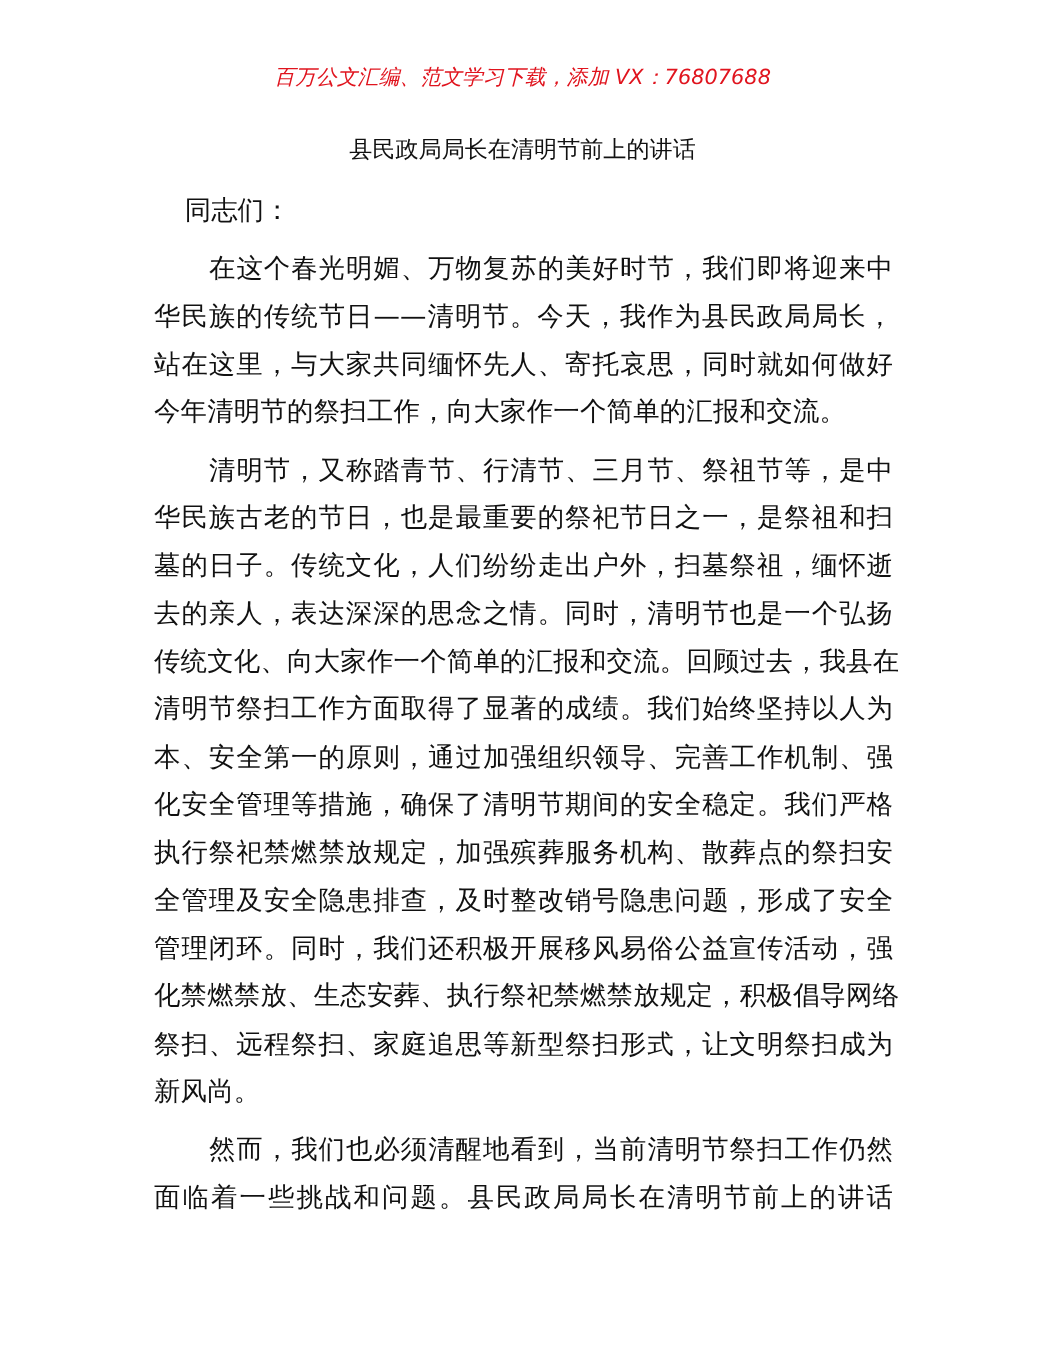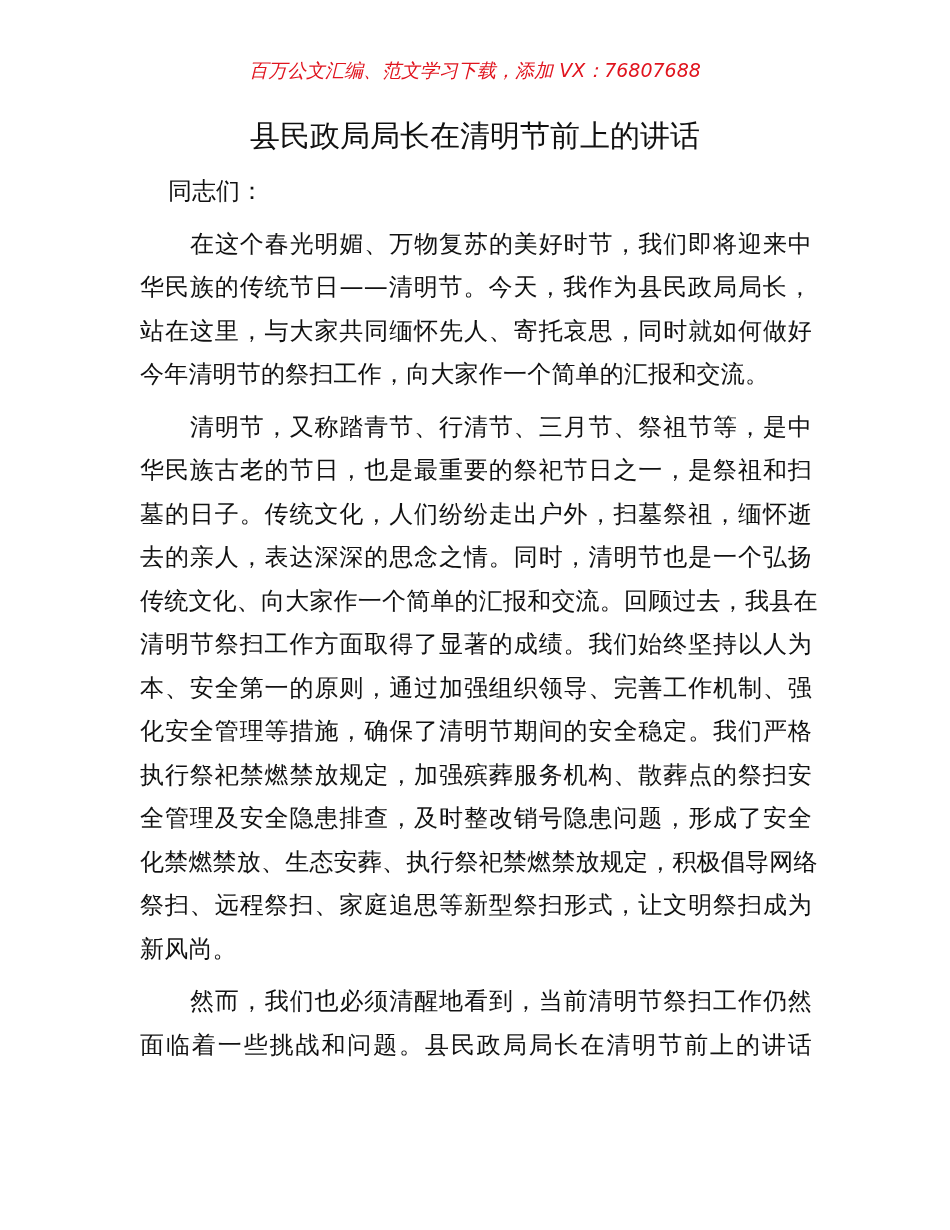--- a/index.html
+++ b/index.html
@@ -26,21 +26,21 @@
     color: #e0141e;
     letter-spacing: 0px;
     font-style: italic;
   }
   .doc-title {
     position: absolute;
     top: 114px;
     left: 0;
     width: 950px;
     text-align: center;
-    font-size: 30px;
+    font-size: 21px;
     line-height: 44px;
     color: #111111;
     margin: 0;
     font-weight: normal;
   }
   .doc-body {
     position: absolute;
     top: 170px;
     left: 140px;
     width: 672px;
@@ -98,20 +98,21 @@
     <span class="line first">清明节，又称踏青节、行清节、三月节、祭祖节等，是中</span>
     <span class="line">华民族古老的节日，也是最重要的祭祀节日之一，是祭祖和扫</span>
     <span class="line">墓的日子。传统文化，人们纷纷走出户外，扫墓祭祖，缅怀逝</span>
     <span class="line">去的亲人，表达深深的思念之情。同时，清明节也是一个弘扬</span>
     <span class="line">传统文化、向大家作一个简单的汇报和交流。回顾过去，我县在</span>
     <span class="line">清明节祭扫工作方面取得了显著的成绩。我们始终坚持以人为</span>
     <span class="line">本、安全第一的原则，通过加强组织领导、完善工作机制、强</span>
     <span class="line">化安全管理等措施，确保了清明节期间的安全稳定。我们严格</span>
     <span class="line">执行祭祀禁燃禁放规定，加强殡葬服务机构、散葬点的祭扫安</span>
     <span class="line">全管理及安全隐患排查，及时整改销号隐患问题，形成了安全</span>
+    <span class="line">管理闭环。同时，我们还积极开展移风易俗公益宣传活动，强</span>
     <span class="line">化禁燃禁放、生态安葬、执行祭祀禁燃禁放规定，积极倡导网络</span>
     <span class="line">祭扫、远程祭扫、家庭追思等新型祭扫形式，让文明祭扫成为</span>
     <span class="line last">新风尚。</span>
   </div>
 
   <div class="para">
     <span class="line first">然而，我们也必须清醒地看到，当前清明节祭扫工作仍然</span>
     <span class="line">面临着一些挑战和问题。县民政局局长在清明节前上的讲话</span>
   </div>
 </div>

